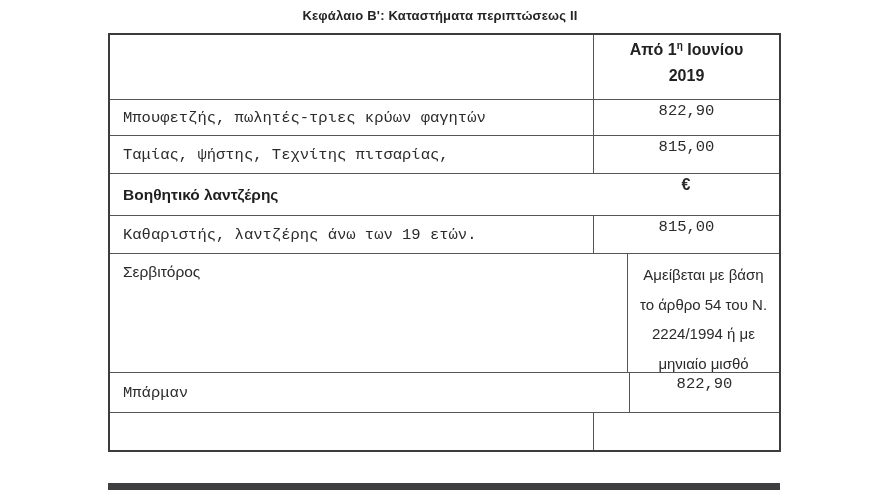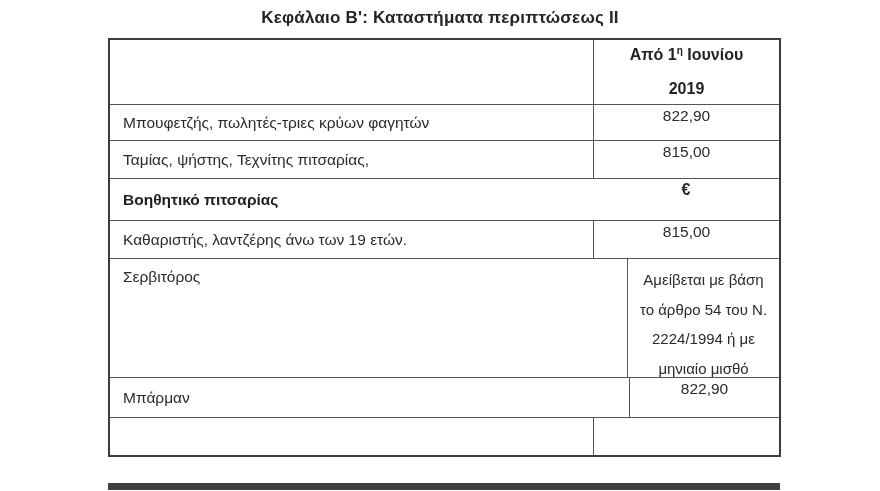--- a/index.html
+++ b/index.html
@@ -7,21 +7,21 @@
     width: 880px; height: 491px;
     background: #ffffff;
     font-family: "Liberation Sans", "DejaVu Sans", sans-serif;
     color: #2b2b2b;
     overflow: hidden;
     position: relative;
   }
   .doc-title {
     margin-top: 8px;
     text-align: center;
-    font-size: 17px;
+    font-size: 13px;
     font-weight: bold;
     color: #252525;
     letter-spacing: 0.2px;
   }
   .wage-table {
     margin-left: 108px;
     margin-top: 10px;
     width: 673px;
     border: 2px solid #3c3c3c;
     background: #fff;
@@ -39,37 +39,37 @@
     align-items: center;
     padding-left: 13px;
     padding-right: 8px;
   }
   .c2 {
     flex: 1;
     border-left: 1.4px solid #555;
     display: flex;
     flex-direction: column;
     align-items: center;
-    justify-content: space-between;
+    justify-content: flex-start;
     text-align: center;
     padding: 2px 4px;
   }
   .row.header { height: 64px; }
   .row.header .c2 {
     font-weight: bold;
     font-size: 16px;
     line-height: 26px;
     color: #222;
   }
   .row.header sup {
     font-size: 10px;
     vertical-align: super;
     line-height: 0;
   }
-  .row.normal { height: 37px; }
+  .row.normal { height: 37px; font-family: Liberation Mono, monospace; }
   .row.r2 { height: 36px; }
   .row.r3 { height: 38px; }
   .row.section {
     height: 42px;
   }
   .row.section .c1 {
     font-weight: bold;
     color: #1f1f1f;
   }
   .row.section .c2 {
@@ -120,21 +120,21 @@
     <div class="c1">Μπουφετζής, πωλητές-τριες κρύων φαγητών</div>
     <div class="c2">822,90</div>
   </div>
 
   <div class="row normal r3">
     <div class="c1">Ταμίας, ψήστης, Τεχνίτης πιτσαρίας,</div>
     <div class="c2">815,00</div>
   </div>
 
   <div class="row section">
-    <div class="c1">Βοηθητικό πιτσαρίας</div>
+    <div class="c1">Βοηθητικό λαντζέρης</div>
     <div class="c2">€</div>
   </div>
 
   <div class="row normal r5">
     <div class="c1">Καθαριστής, λαντζέρης άνω των 19 ετών.</div>
     <div class="c2">815,00</div>
   </div>
 
   <div class="row tall">
     <div class="c1">Σερβιτόρος</div>

